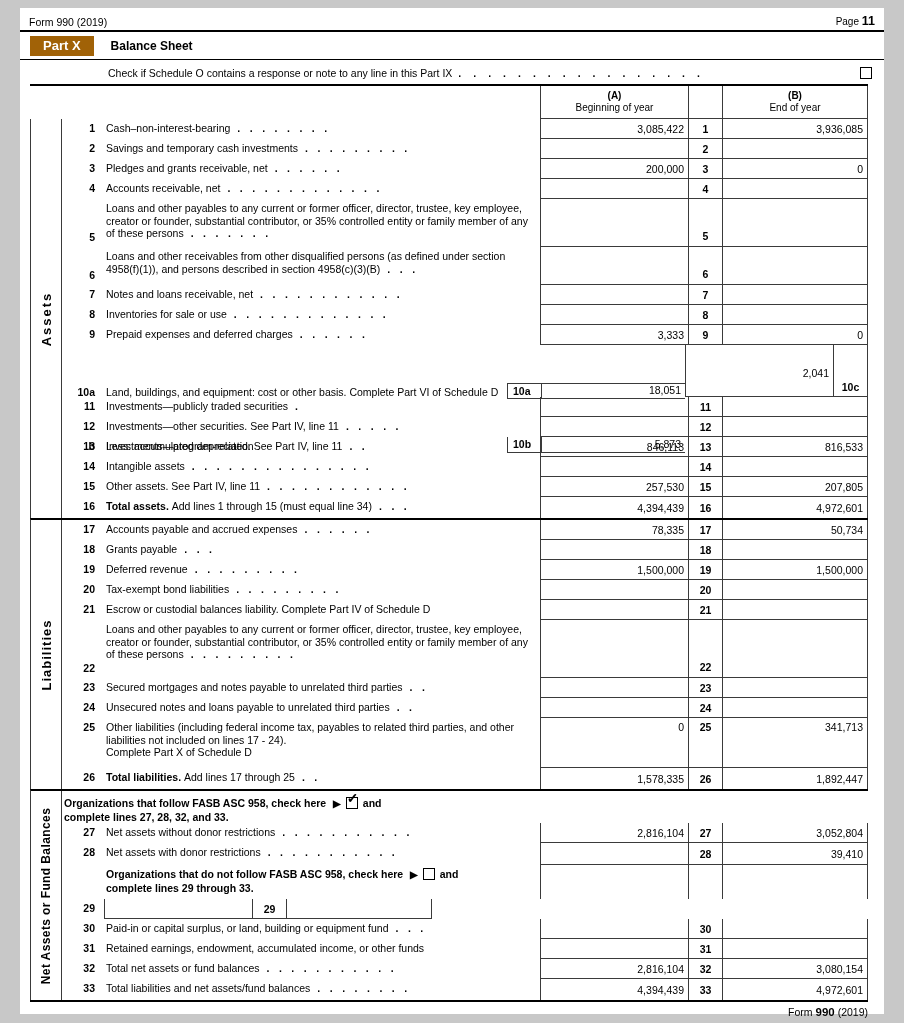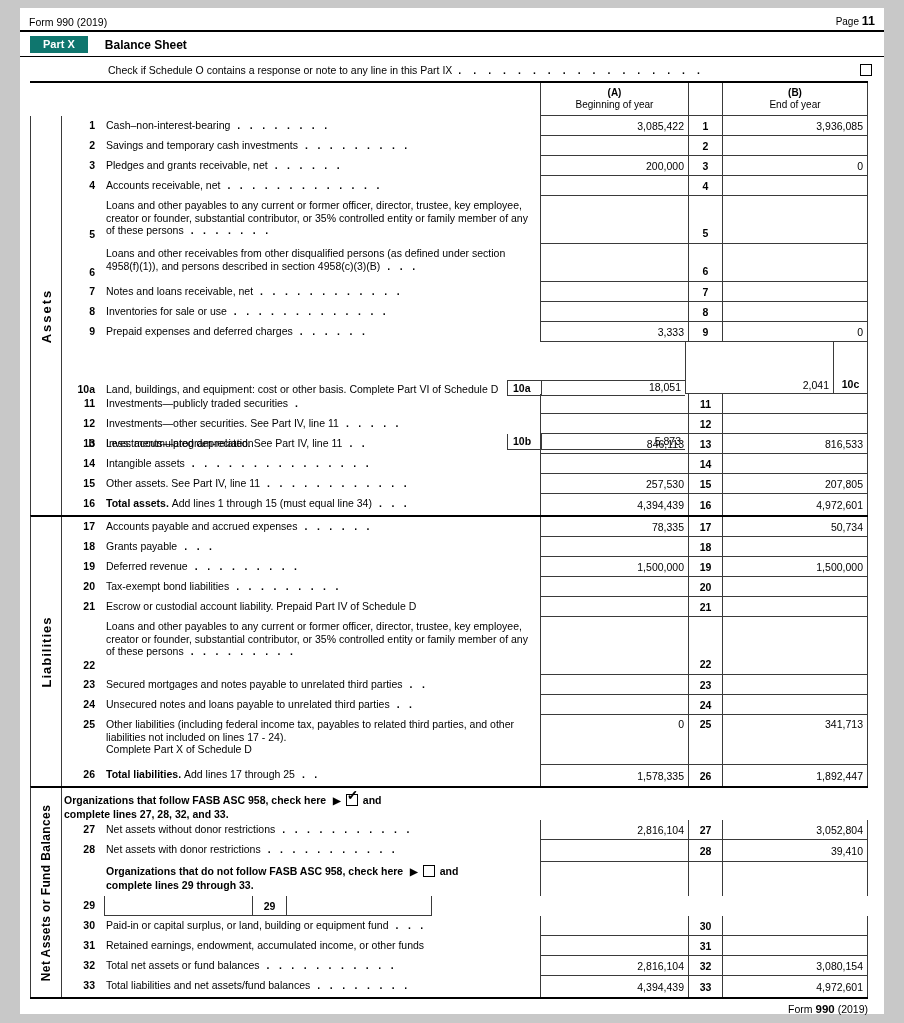--- a/index.html
+++ b/index.html
@@ -14,21 +14,21 @@
   }
   
   .topbar {
     display:flex; justify-content:space-between; align-items:flex-end;
     padding:3px 9px 2px 9px; border-bottom:2px solid #000; font-size:10.5px;
   }
   .topbar .pgnum { font-size:10px; }
   .topbar .pgnum b { font-size:12.5px; }
   
   .partbar { display:flex; align-items:center; padding:4px 8px 3px 10px; border-bottom:1px solid #000; }
-  .part-badge { background:#0f766e; color:#fff; font-weight:bold; font-size:11px; padding:2px 13px 3px 13px; }
+  .part-badge { background:#a16207; color:#fff; font-weight:bold; font-size:13px; padding:2px 13px 3px 13px; }
   .part-title { font-weight:bold; font-size:12px; margin-left:17px; }
   
   .checkrow { display:flex; align-items:center; padding:5px 12px 4px 88px; font-size:10.5px; height:24px; }
   .checkrow .flexdots { flex:1; overflow:hidden; white-space:nowrap; margin:0 8px 0 6px; letter-spacing:12px; font-weight:bold; }
   .cb { width:12px; height:12px; border:1.5px solid #000; display:inline-block; position:relative; background:#fff; flex:none; }
   .cb.checked::after { content:"✓"; position:absolute; left:0px; top:-6px; font-size:14px; font-weight:bold; }
   
   .table { margin:0 16px 0 10px; border-top:2px solid #000; border-bottom:2px solid #000; }
   .colhdr { display:flex; height:33px; }
   .colhdr .spacer { flex:1; }
@@ -186,21 +186,21 @@
                 </div>
                 <div class="trow" style="height: 20px;">
                   <div class="c-num">b</div>
                   <div class="c-desc">Less: accumulated depreciation</div>
                   <div class="sub second">
                     <div class="sub-label">10b</div>
                     <div class="sub-val">5,873</div>
                   </div>
                 </div>
               </div>
-              <div class="c-a val bb valign-bottom" style="align-items: flex-end; padding-bottom: 2px;">2,041</div>
+              <div class="c-a val bb valign-bottom" style="align-items: flex-end; padding-bottom: 17px;">2,041</div>
               <div class="c-mid midval bb" style="align-items: flex-end; padding-bottom: 3px;">10c</div>
             </div>
             <div class="row" style="height: 20px;">
               <div class="c-num">11</div>
               <div class="c-desc">Investments—publicly traded securities<span class="dots">.</span></div>
               <div class="c-a val bb"></div>
               <div class="c-mid midval bb">11</div>
               <div class="c-b val bb"></div>
             </div>
             <div class="row" style="height: 20px;">
@@ -268,21 +268,21 @@
             </div>
             <div class="row" style="height: 20px;">
               <div class="c-num">20</div>
               <div class="c-desc">Tax-exempt bond liabilities<span class="dots">.........</span></div>
               <div class="c-a val bb"></div>
               <div class="c-mid midval bb">20</div>
               <div class="c-b val bb"></div>
             </div>
             <div class="row" style="height: 20px;">
               <div class="c-num">21</div>
-              <div class="c-desc">Escrow or custodial account liability. Prepaid Part IV of Schedule D</div>
+              <div class="c-desc">Escrow or custodial balances liability. Complete Part IV of Schedule D</div>
               <div class="c-a val bb"></div>
               <div class="c-mid midval bb">21</div>
               <div class="c-b val bb"></div>
             </div>
             <div class="row num-bottom" style="height: 58px;">
               <div class="c-num">22</div>
               <div class="c-desc">Loans and other payables to any current or former officer, director, trustee, key employee, creator or founder, substantial contributor, or 35% controlled entity or family member of any of these persons<span class="dots">.........</span></div>
               <div class="c-a val bb"></div>
               <div class="c-mid midval bb">22</div>
               <div class="c-b val bb"></div>

